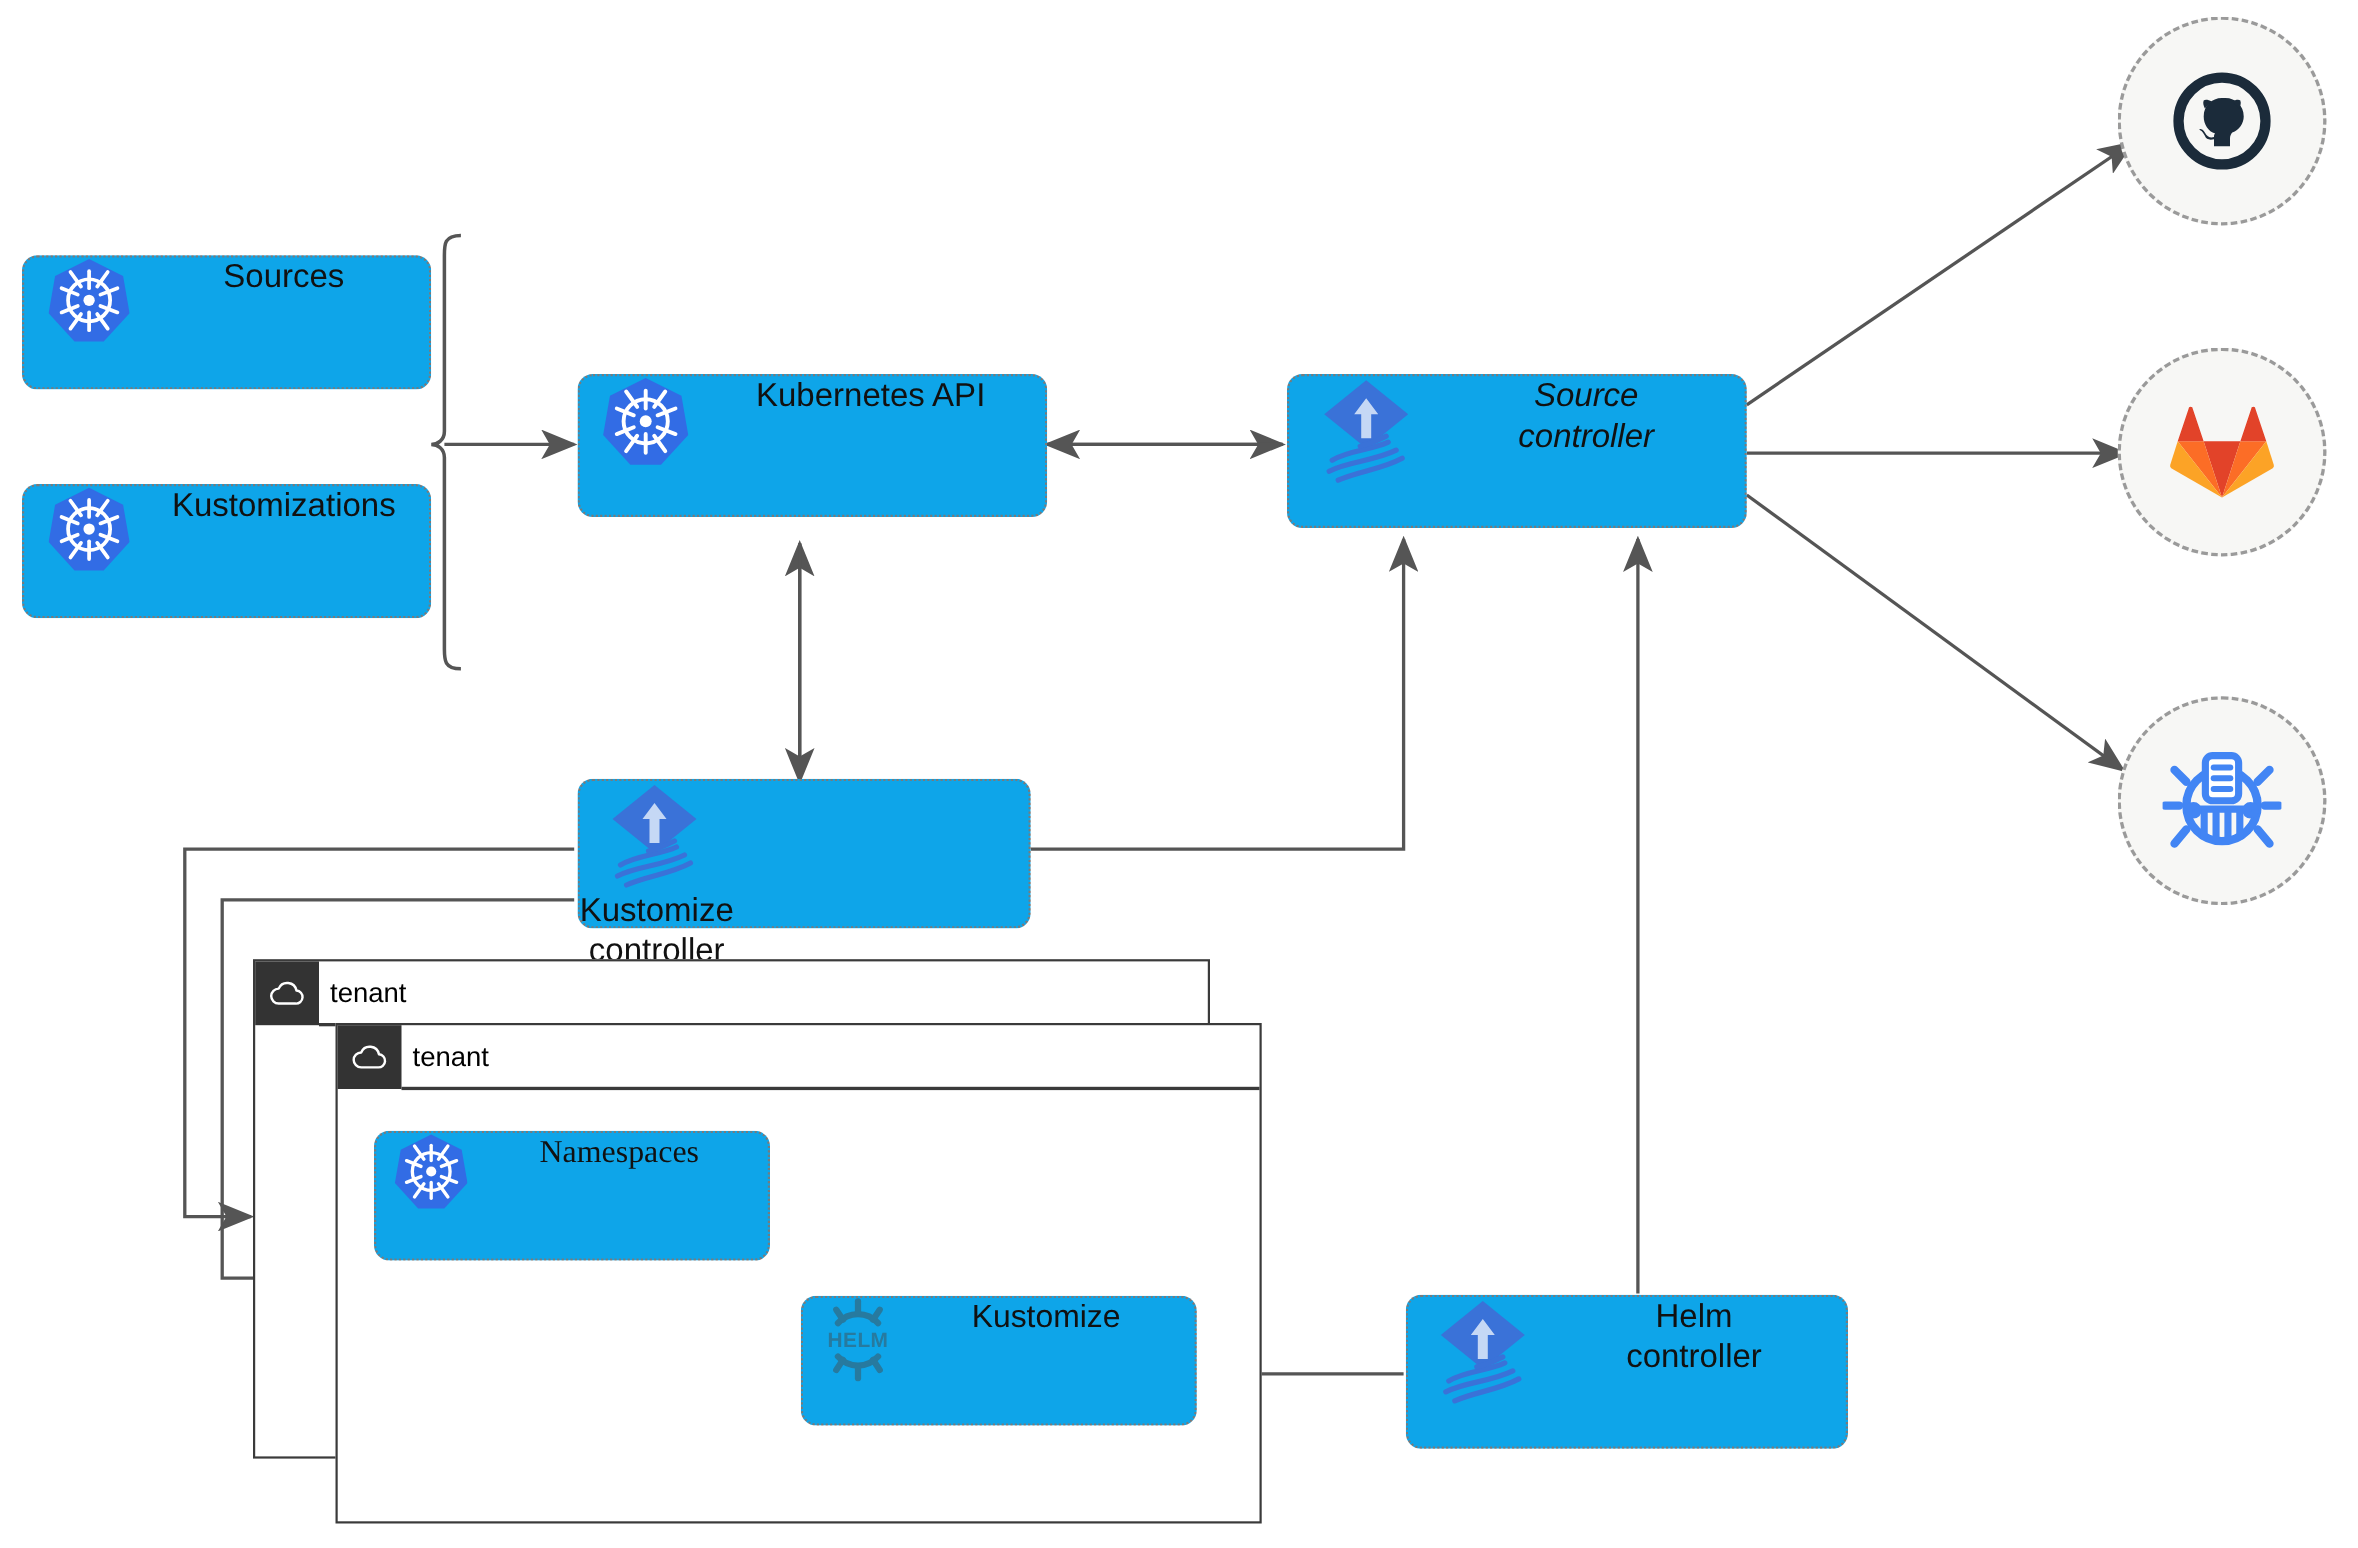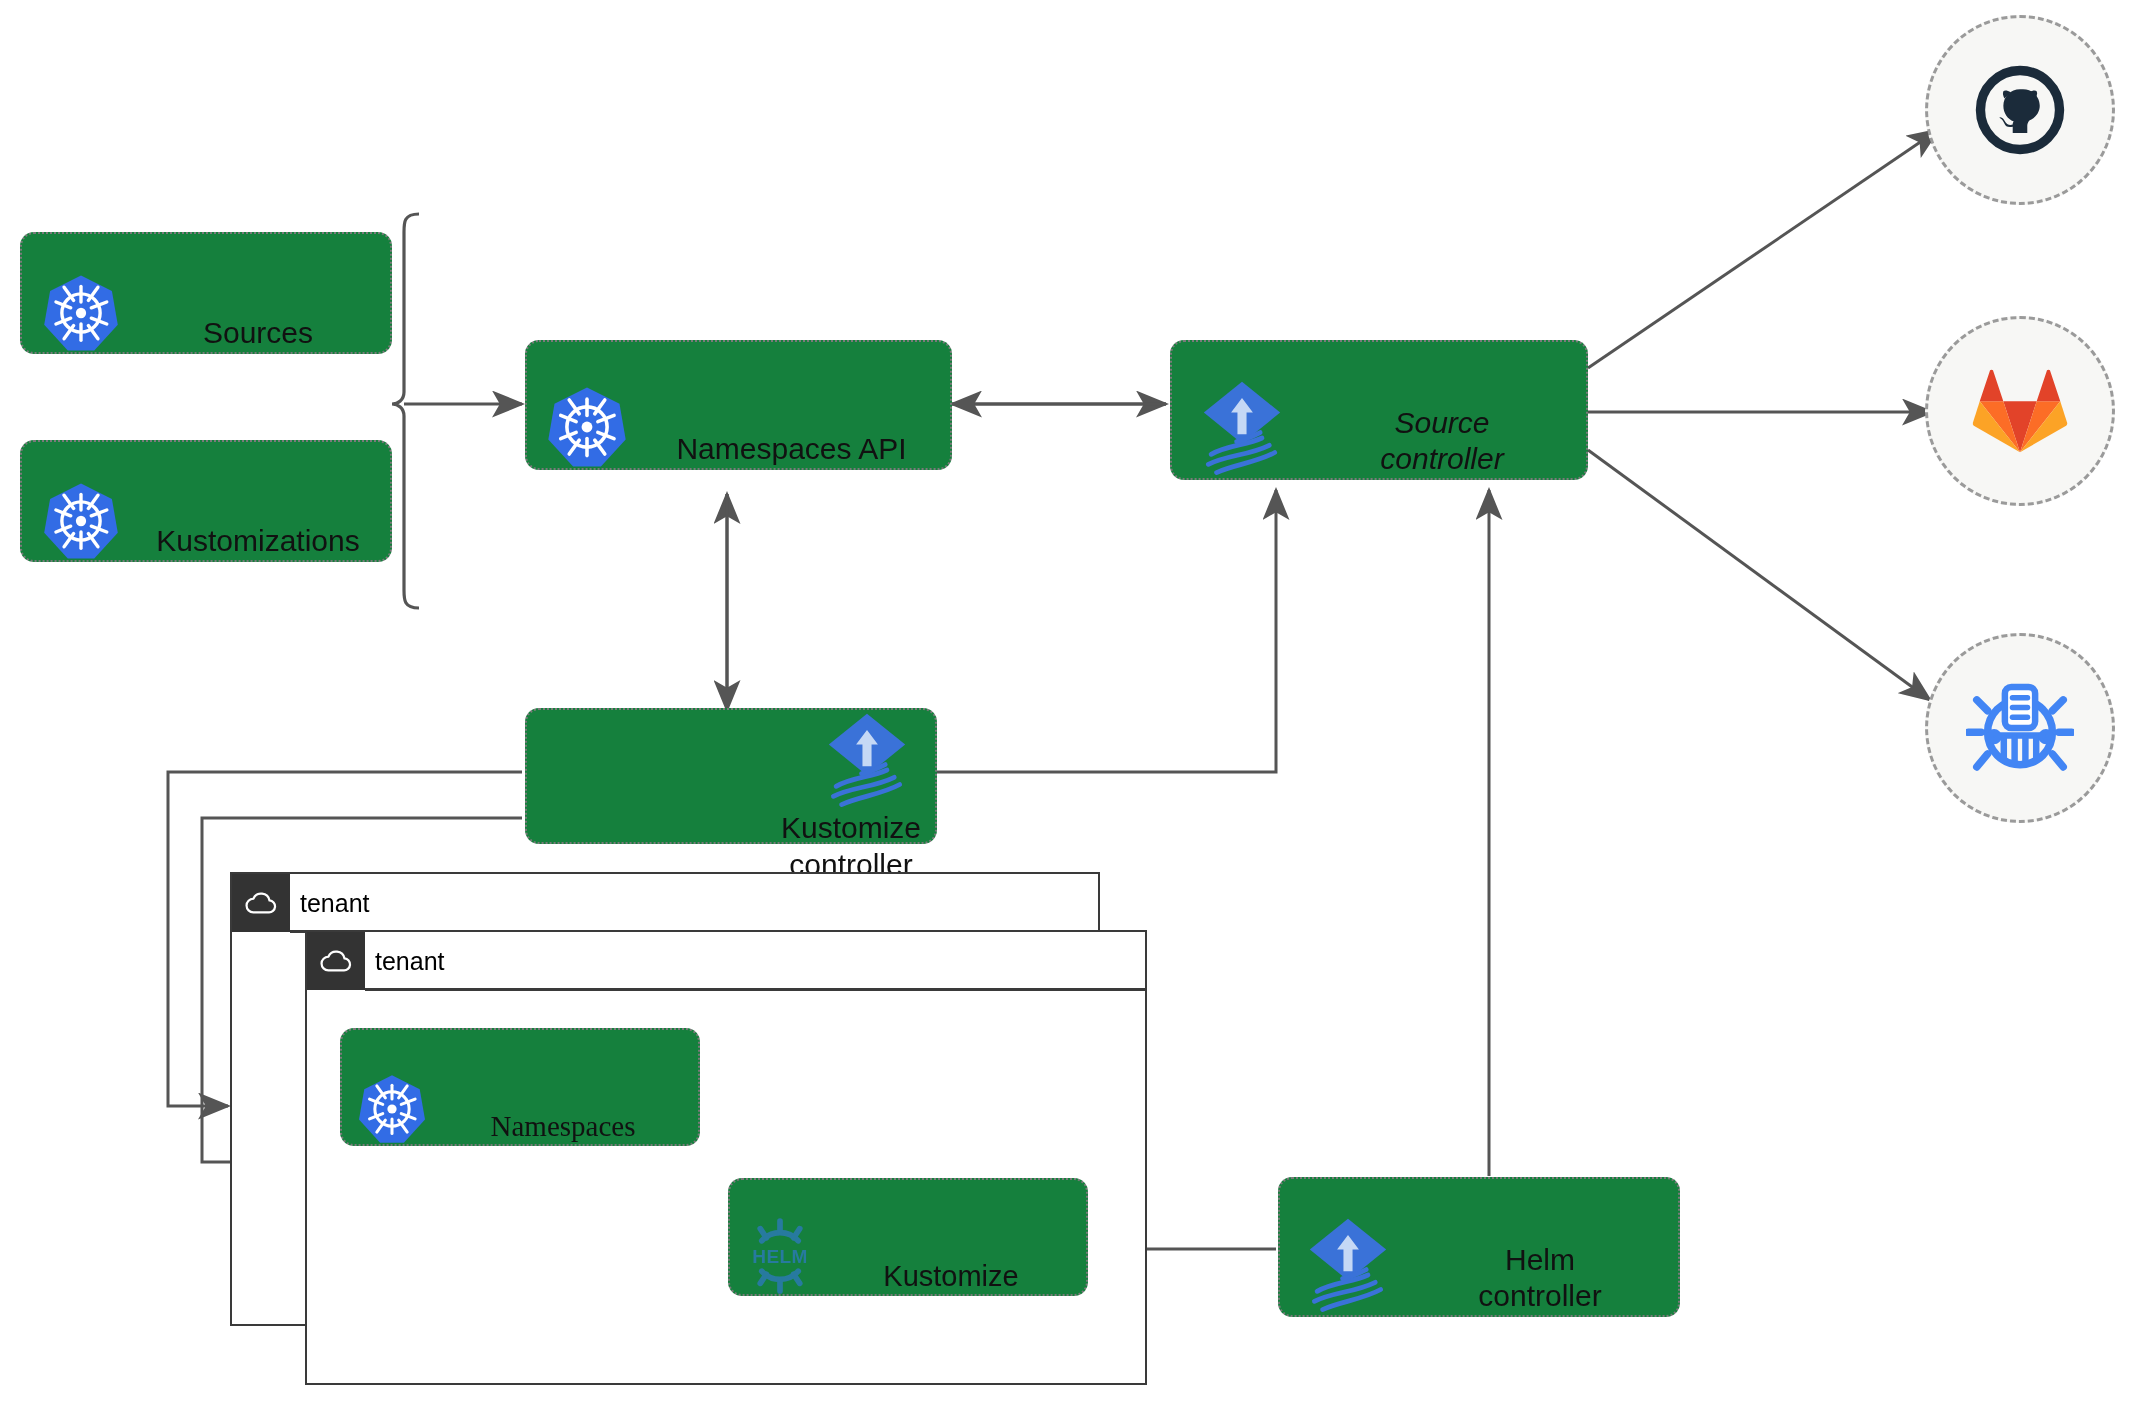--- a/index.html
+++ b/index.html
@@ -3,26 +3,26 @@
 <meta charset="utf-8">
 <style>
   html,body{margin:0;padding:0;background:#ffffff;}
   body{font-family:"Liberation Sans",sans-serif;}
   #canvas{position:relative;width:2144px;height:1407px;background:#ffffff;overflow:hidden;}
   svg.edges{position:absolute;left:0;top:0;width:2144px;height:1407px;pointer-events:none;}
 
   
   .node{
     position:absolute;
-    background:#15803d;
+    background:#0ea5e9;
     border:2px dotted #7a7a7a;
     border-radius:14px;
     box-sizing:border-box;
     display:flex;
-    align-items:flex-end;
+    align-items:flex-start;
   }
   .node .ico{flex:0 0 auto;display:flex;align-items:center;justify-content:center;}
   .node .lbl{
     flex:1 1 auto;
     text-align:center;
     color:#111111;
     font-size:30px;
     line-height:1.22;
     white-space:pre-line;
     padding-right:14px;
@@ -162,21 +162,21 @@
           <path d="M16 68 L36 60"></path>
             <path d="M64 46 L85 38"></path>
           <path d="M27 88 L40 70"></path>
             <path d="M60 36 L73 18"></path>
           <path d="M27 18 L40 36"></path>
             <path d="M60 70 L73 88"></path>
         </g>
         <circle cx="50" cy="53" r="7" fill="#ffffff"></circle>
       </svg>
     </span>
-    <span class="lbl">Namespaces API</span>
+    <span class="lbl">Kubernetes API</span>
   </div>
 
   <div class="node" style="left:1170px;top:340px;width:418px;height:140px;font-style:italic;">
     <span class="ico" style="width:140px;">
       <svg width="92" height="100" viewBox="0 0 100 110">
         <path d="M50 4 L92 38 L50 72 L8 38 Z" fill="#3A72D8"></path>
         <path d="M50 22 L62 38 L55 38 L55 62 L45 62 L45 38 L38 38 Z" fill="#C5D8F5"></path>
         <g stroke="#3A72D8" stroke-width="5.2" fill="none" stroke-linecap="round">
           <path d="M16 84 C33 74 55 74 72 66"></path>
           <path d="M13 95 C32 85 58 85 80 74"></path>

